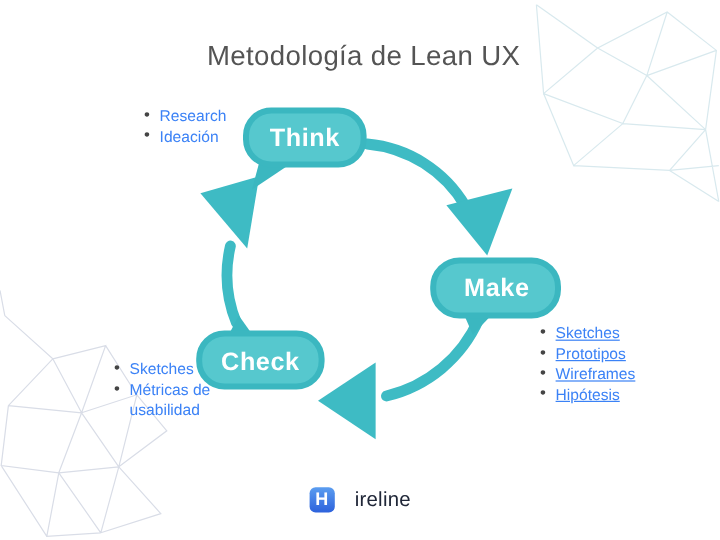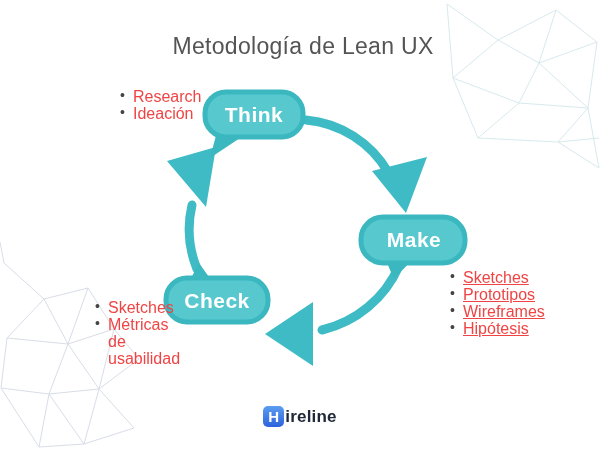--- a/index.html
+++ b/index.html
@@ -2,34 +2,34 @@
 <html><head>
 <meta charset="utf-8">
 <style>
   html,body{margin:0;padding:0;}
   body{font-family:"Liberation Sans", sans-serif;}
   .stage{position:relative;width:600px;height:450px;background:#ffffff;overflow:hidden;}
   .bg-svg{position:absolute;left:0;top:0;width:600px;height:450px;}
   .title{position:absolute;left:0;top:30px;width:600px;margin:3px;text-align:center;
          font-size:23px;font-weight:300;color:#545454;letter-spacing:0.3px;}
   ul.bullets{position:absolute;margin:0;padding:0;list-style:none;
-             font-size:16px;line-height:17px;color:#ef4444;}
+             font-size:13px;line-height:17px;color:#3b82f6;}
   ul.bullets li{position:relative;padding-left:13px;}
   ul.bullets li::before{content:"\2022";position:absolute;left:0;top:-1px;
              font-size:14px;color:#444;}
   .list-think{left:120px;top:88px;width:90px;}
   .list-make{left:450px;top:269px;width:91px;text-decoration:underline;}
   .list-check{left:95px;top:299px;width:91px;}
   .logo{position:absolute;left:0;top:406px;width:600px;display:flex;
         justify-content:center;align-items:center;gap:1px;}
   .logo-badge{display:flex;align-items:center;justify-content:center;
         width:21px;height:21px;border-radius:5px;
         background:linear-gradient(180deg,#5b9df0 0%,#2d62dc 100%);
         color:#ffffff;font-weight:700;font-size:15px;}
-  .logo-rest{color:#202738;font-weight:700;font-size:17px;letter-spacing:0.2px;}
+  .logo-rest{color:#202738;font-weight:400;font-size:17px;letter-spacing:0.2px;padding-left:16px;}
   .bubble-label{font-family:"Liberation Sans", sans-serif;font-weight:700;
         font-size:21px;fill:#ffffff;letter-spacing:0.5px;}
 </style>
 </head>
 <body>
 
 <div class="stage">
 
   <svg class="bg-svg" viewBox="0 0 600 450">
 

